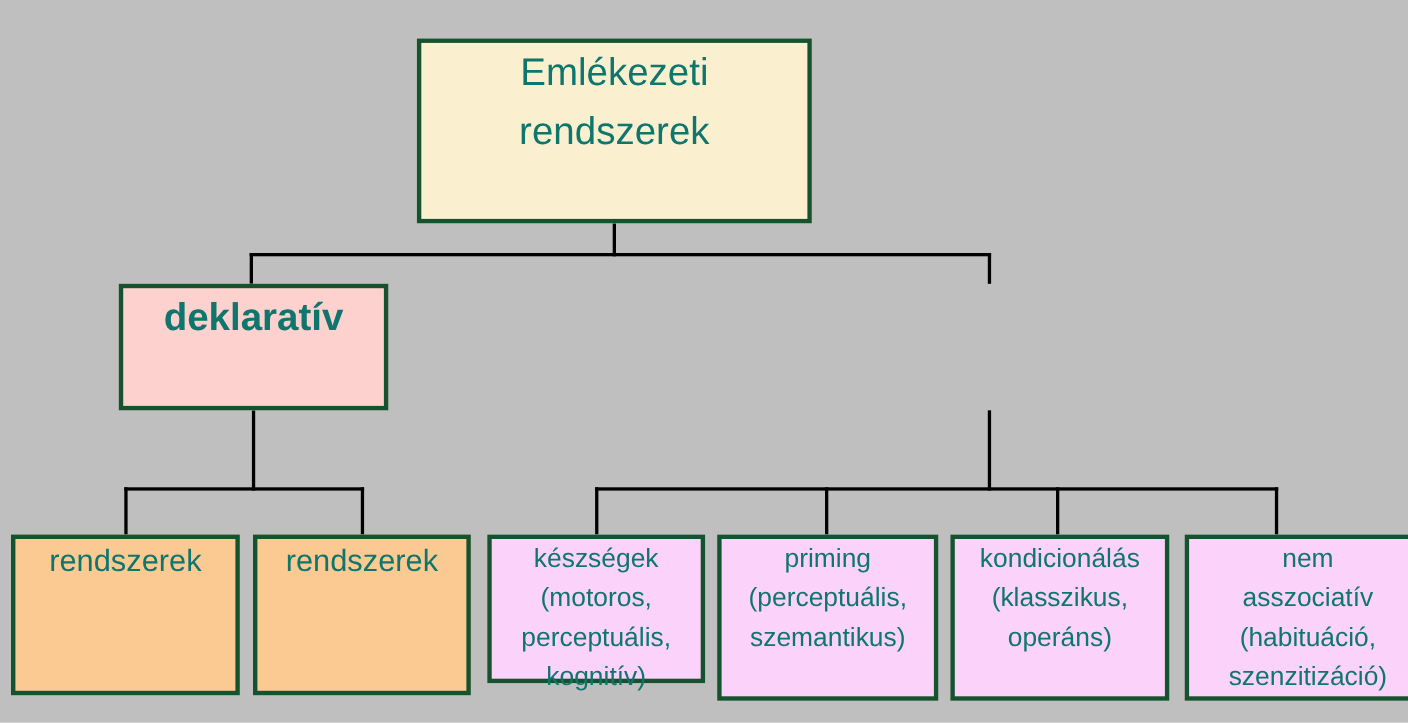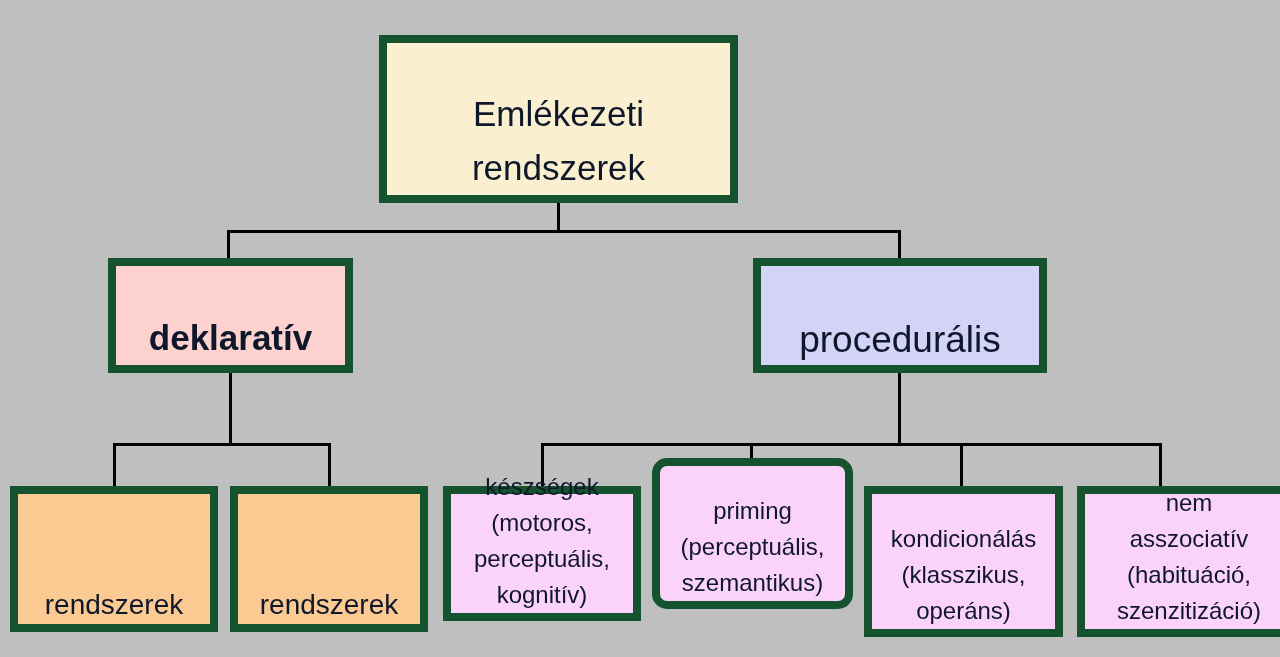--- a/index.html
+++ b/index.html
@@ -13,27 +13,27 @@
     font-family: "Liberation Sans", "DejaVu Sans", sans-serif;
   }
   .canvas {
     position: relative;
     width: 1280px;
     height: 657px;
     background: #BFBFBF; 
   }
   .node {
     position: absolute;
-    border: 8px solid #14532d;
+    border: 4px solid #14532d;
     box-sizing: border-box;
     display: flex;
-    align-items: flex-end;
+    align-items: flex-start;
     justify-content: center;
     text-align: center;
-    color: #0f172a;
+    color: #0f766e;
   }
   .node .lbl {
     white-space: pre-line;
     display: block;
     width: 100%;
   }
   .size-xl { font-size: 37px; line-height: 1.35; }
   .size-l  { font-size: 35px; line-height: 1.55; }
   .size-m  { font-size: 28px; line-height: 1.4; }
   .size-s  { font-size: 24px; line-height: 1.5; }
@@ -66,40 +66,37 @@
 
   <div class="node size-l" style="left: 379px; top: 35px; width: 359px; height: 168px; background: rgb(250, 240, 208);">
     <span class="lbl">Emlékezeti
 rendszerek</span>
   </div>
 
   <div class="node size-l" style="left: 108px; top: 258px; width: 245px; height: 115px; background: rgb(252, 209, 206); font-weight: bold;">
     <span class="lbl">deklaratív</span>
   </div>
 
-  <div class="node size-xl" style="left: 753px; top: 258px; width: 294px; height: 115px; background: rgb(211, 210, 247);">
-    <span class="lbl">procedurális</span>
-  </div>
 
   <div class="node size-m" style="left: 10px; top: 486px; width: 208px; height: 146px; background: rgb(251, 201, 146);">
     <span class="lbl">rendszerek</span>
   </div>
 
   <div class="node size-m" style="left: 230px; top: 486px; width: 198px; height: 146px; background: rgb(251, 201, 146);">
     <span class="lbl">rendszerek</span>
   </div>
 
   <div class="node size-s" style="left: 443px; top: 486px; width: 198px; height: 135px; background: rgb(251, 211, 250);">
     <span class="lbl">készségek
 (motoros,
 perceptuális,
 kognitív)</span>
   </div>
 
-  <div class="node size-s" style="left: 652px; top: 458px; width: 201px; height: 151px; background: rgb(251, 211, 250); border-radius: 15px;">
+  <div class="node size-s" style="left: 652px; top: 486px; width: 201px; height: 151px; background: rgb(251, 211, 250);">
     <span class="lbl">priming
 (perceptuális,
 szemantikus)</span>
   </div>
 
   <div class="node size-s" style="left: 864px; top: 486px; width: 199px; height: 151px; background: rgb(251, 211, 250);">
     <span class="lbl">kondicionálás
 (klasszikus,
 operáns)</span>
   </div>

